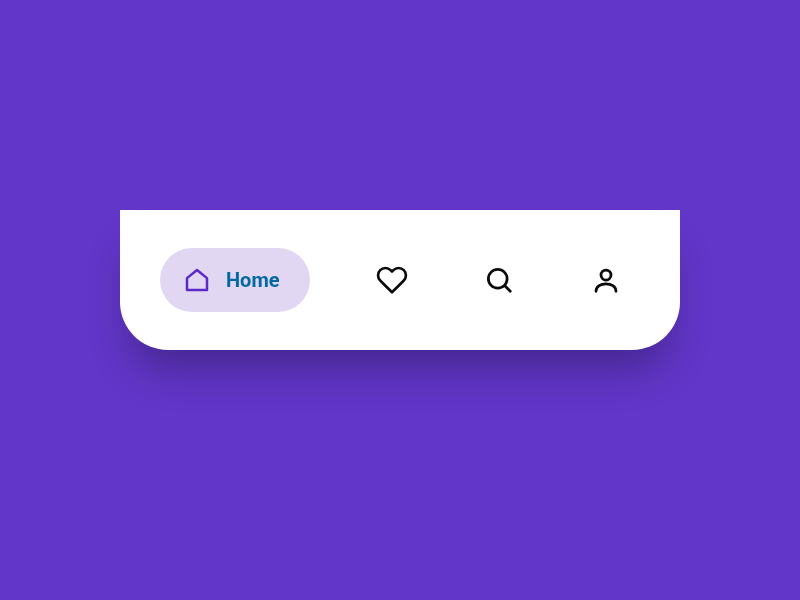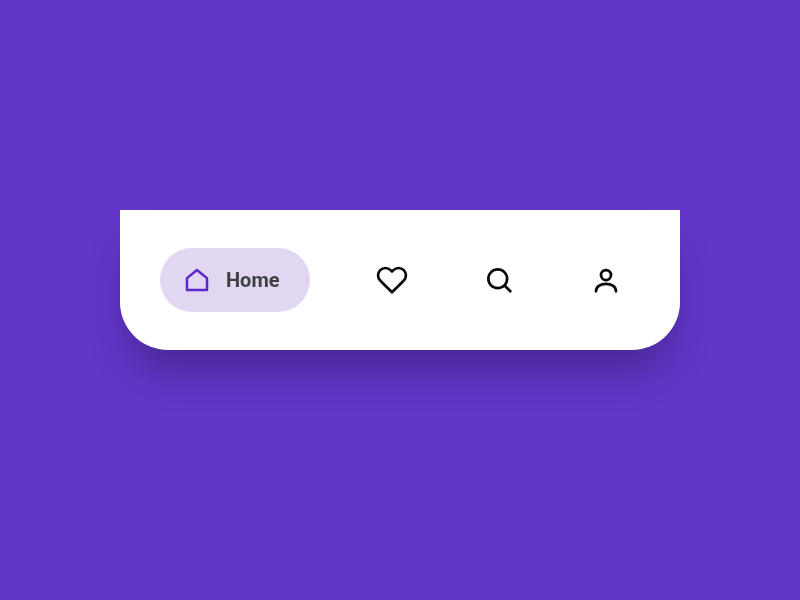--- a/index.html
+++ b/index.html
@@ -40,21 +40,21 @@
     }
     .nav-item.active {
       background: #E1D7F3;
       padding: 0 30px 0 22px;
       gap: 14px;
     }
     .nav-item:not(.active) {
       width: 48px;
     }
     .nav-label {
-      color: #404040;
+      color: #0369a1;
       font-weight: 700;
       font-size: 20px;
     }
     .icon-wrap {
       display: flex;
       align-items: center;
       justify-content: center;
     }
     .icon-wrap svg {
       display: block;

